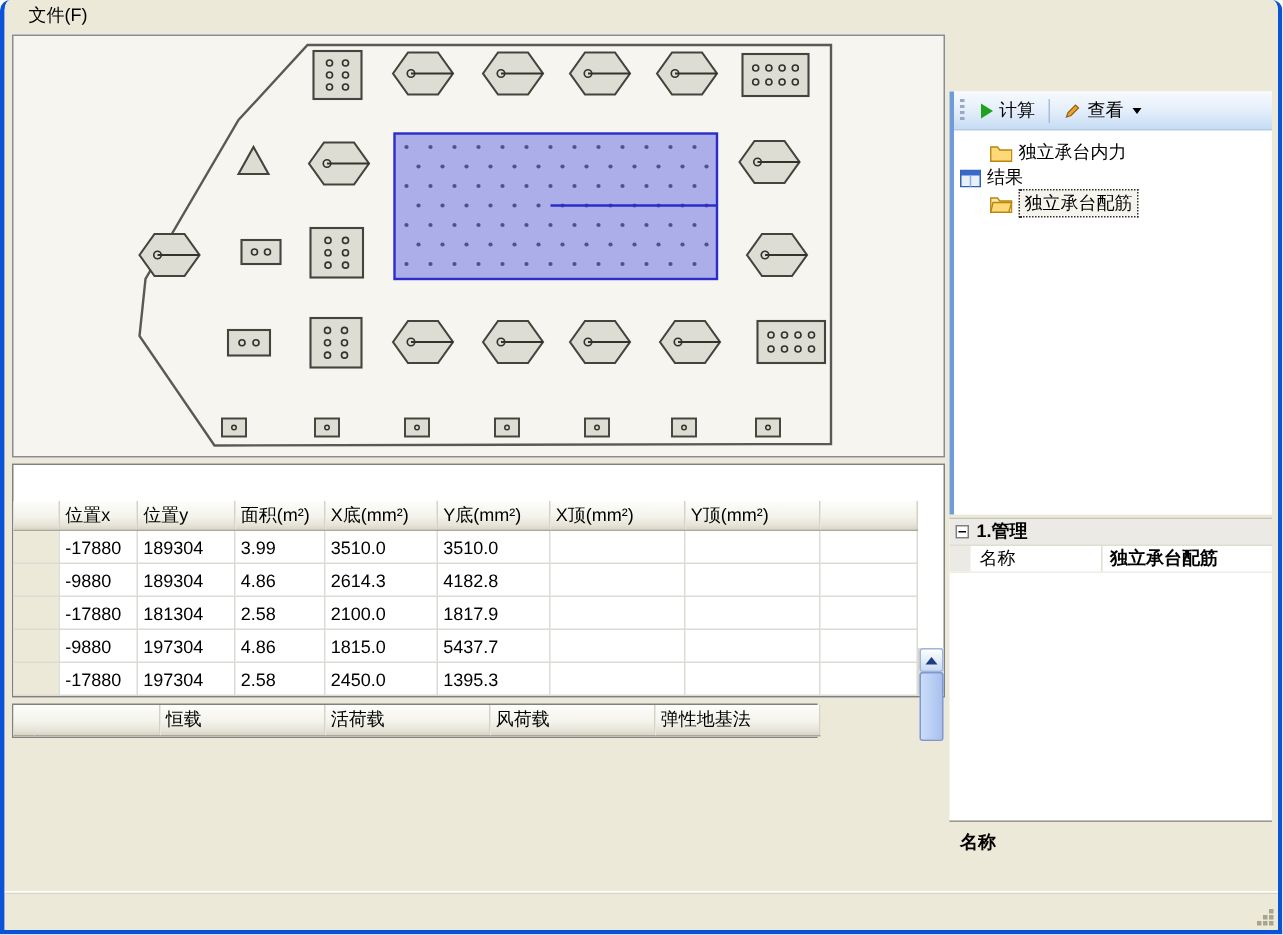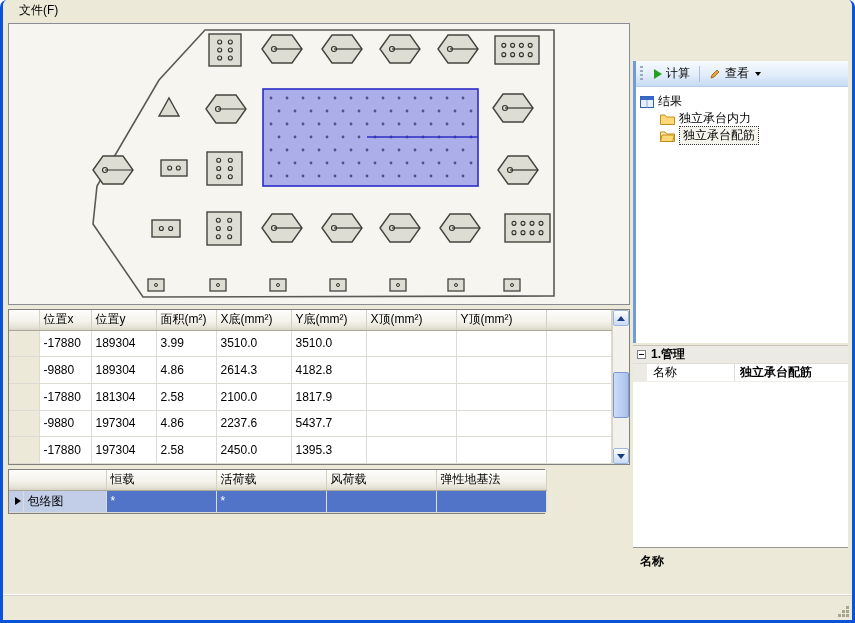--- a/index.html
+++ b/index.html
@@ -29,21 +29,21 @@
 
   
   .content { position:relative; flex:1; background:#ECE9D8; }
 
   
   .drawing { position:absolute; left:5px; top:1px; width:622px; height:282px;
              border:1px solid #898C95; background:#F6F5F0; }
 
   
   .result-grid { position:absolute; left:5px; top:287px; width:622px; height:156px;
-                 border:1px solid #808080; background:#fff; display:flex; }
+                 border:1px solid #808080; background:#fff; display:flex;align-items:flex-end; }
   table.grid { border-collapse:collapse; table-layout:fixed; background:#fff; }
   table.grid th { height:20px; font-weight:normal; text-align:left; padding:0 0 0 4px; overflow:hidden; white-space:nowrap;
                   background:linear-gradient(180deg,#FDFDFA 0%,#F4F3EC 55%,#E6E4D8 85%,#D8D5C6 100%);
                   border-right:1px solid #D5D2C4; border-bottom:1px solid #ACA899; }
   table.grid td { height:22px; padding:0 0 0 4px; overflow:hidden; white-space:nowrap;
                   border-right:1px solid #DCDCD4; border-bottom:1px solid #DCDCD4; }
   td.rowhdr { background:#ECE9D8; border-right:1px solid #ACA899; border-bottom:1px solid #CDC9B8; }
   th.corner { background:linear-gradient(180deg,#F4F3EC,#DCD9CB); }
   td.fillcell { border-right:none; }
 
@@ -373,21 +373,21 @@
             <td>1817.9</td>
             <td></td>
             <td></td>
             <td class="fillcell"></td>
           </tr>
           <tr>
             <td class="rowhdr"></td>
             <td>-9880</td>
             <td>197304</td>
             <td>4.86</td>
-            <td>2237.6</td>
+            <td>1815.0</td>
             <td>5437.7</td>
             <td></td>
             <td></td>
             <td class="fillcell"></td>
           </tr>
           <tr>
             <td class="rowhdr"></td>
             <td>-17880</td>
             <td>197304</td>
             <td>2.58</td>
@@ -425,28 +425,20 @@
         <thead>
           <tr>
             <th class="corner" colspan="2"></th>
             <th>恒载</th>
             <th>活荷载</th>
             <th>风荷载</th>
             <th>弹性地基法</th>
           </tr>
         </thead>
         <tbody>
-          <tr class="selrow">
-            <td class="ind"><span class="row-arrow"></span></td>
-            <td class="rowlabel">包络图</td>
-            <td class="dcell">*</td>
-            <td class="dcell">*</td>
-            <td class="dcell"></td>
-            <td class="dcell"></td>
-          </tr>
         </tbody>
       </table>
     </div>
 
     <div class="rightpane">
       <div class="rtop">
         <div class="rtoolbar">
           <span class="tgrip"></span>
           <span class="tool-btn">
             <span class="play-icon"></span>
@@ -455,33 +447,33 @@
           <span class="tsep"></span>
           <span class="tool-btn">
             <svg width="12" height="12" viewBox="0 0 12 12">
               <path d="M2 10 L3 7 L8 2 L10 4 L5 9 Z" fill="#F0A030" stroke="#906010" stroke-width="0.8"></path>
             </svg>
             <span>查看</span>
             <span class="caret-down"></span>
           </span>
         </div>
         <div class="tree">
+          <div class="tree-row child">
+            <svg width="15" height="12" viewBox="0 0 15 12">
+              <path d="M0.5 2 h4.5 l1.5 2 h8 v7.5 h-14 Z" fill="#FFD978" stroke="#B8860B" stroke-width="0.9"></path>
+            </svg>
+            <span>独立承台内力</span>
+          </div>
           <div class="tree-row">
             <svg width="14" height="12" viewBox="0 0 14 12">
               <rect x="0.5" y="0.5" width="13" height="11" fill="#E8F0FC" stroke="#3060B0"></rect>
               <rect x="0.5" y="0.5" width="13" height="3.5" fill="#3868C8"></rect>
               <line x1="7" y1="4" x2="7" y2="11.5" stroke="#8FB0DC"></line>
             </svg>
             <span>结果</span>
-          </div>
-          <div class="tree-row child">
-            <svg width="15" height="12" viewBox="0 0 15 12">
-              <path d="M0.5 2 h4.5 l1.5 2 h8 v7.5 h-14 Z" fill="#FFD978" stroke="#B8860B" stroke-width="0.9"></path>
-            </svg>
-            <span>独立承台内力</span>
           </div>
           <div class="tree-row child">
             <svg width="15" height="12" viewBox="0 0 15 12">
               <path d="M0.5 2 h4.5 l1.5 2 h8 v7.5 h-14 Z" fill="#FFE9A8" stroke="#B8860B" stroke-width="0.9"></path>
               <path d="M2 5 h12.5 l-2 6.5 h-12 Z" fill="#FFD978" stroke="#B8860B" stroke-width="0.9"></path>
             </svg>
             <span class="tree-sel">独立承台配筋</span>
           </div>
         </div>
       </div>

